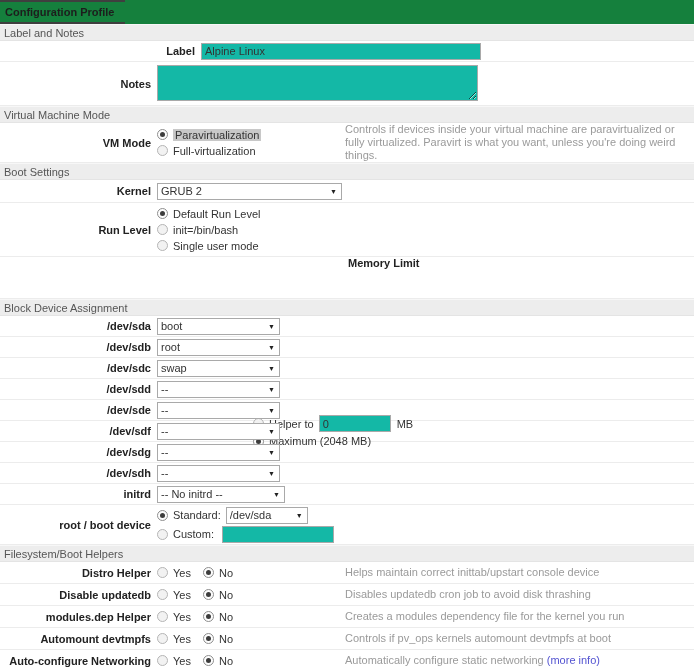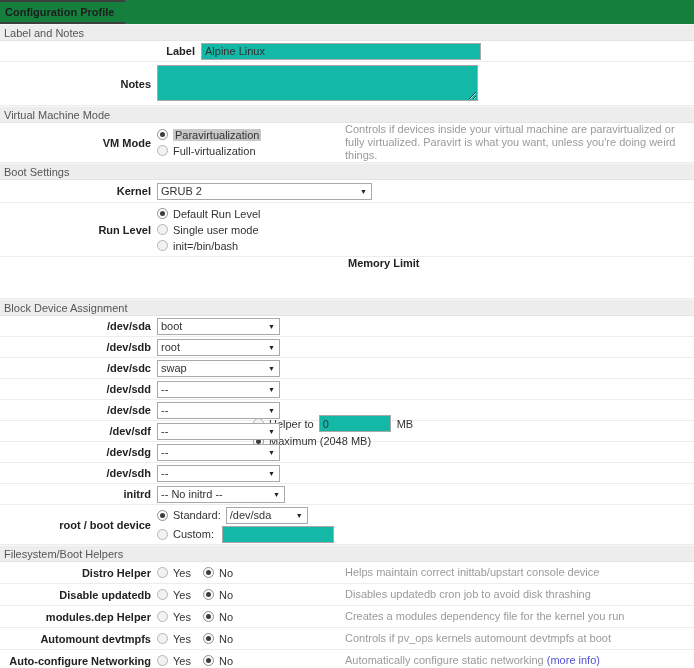--- a/index.html
+++ b/index.html
@@ -119,42 +119,42 @@
   </div>
   <div class="help">Controls if devices inside your virtual machine are paravirtualized or fully virtualized. Paravirt is what you want, unless you're doing weird things.</div>
 </div>
 
 <div class="section-header">Boot Settings</div>
 
 <div class="row row-kernel">
   <div class="lbl">Kernel</div>
   <div class="fld wide">
     <span class="sel">
-      <select style="width:215px">
+      <select style="width:185px">
         <option>GRUB 2</option>
       </select>
       <span class="arrow">▼</span>
     </span>
   </div>
 </div>
 
 <div class="row row-runlevel">
   <div class="lbl">Run Level</div>
   <div class="fld wide stack">
     <div class="radio-line">
       <span class="radio checked"></span>
       <span>Default Run Level</span>
     </div>
     <div class="radio-line">
       <span class="radio off"></span>
+      <span>init=/bin/bash</span>
+    </div>
+    <div class="radio-line">
+      <span class="radio off"></span>
       <span>Single user mode</span>
-    </div>
-    <div class="radio-line">
-      <span class="radio off"></span>
-      <span>init=/bin/bash</span>
     </div>
   </div>
 </div>
 
 <div class="row row-memory">
   <div class="lbl">Memory Limit</div>
   <div class="fld wide stack">
     <div class="radio-line" style="height:19px">
       <span class="radio off"></span>
       <span>Helper to</span>

